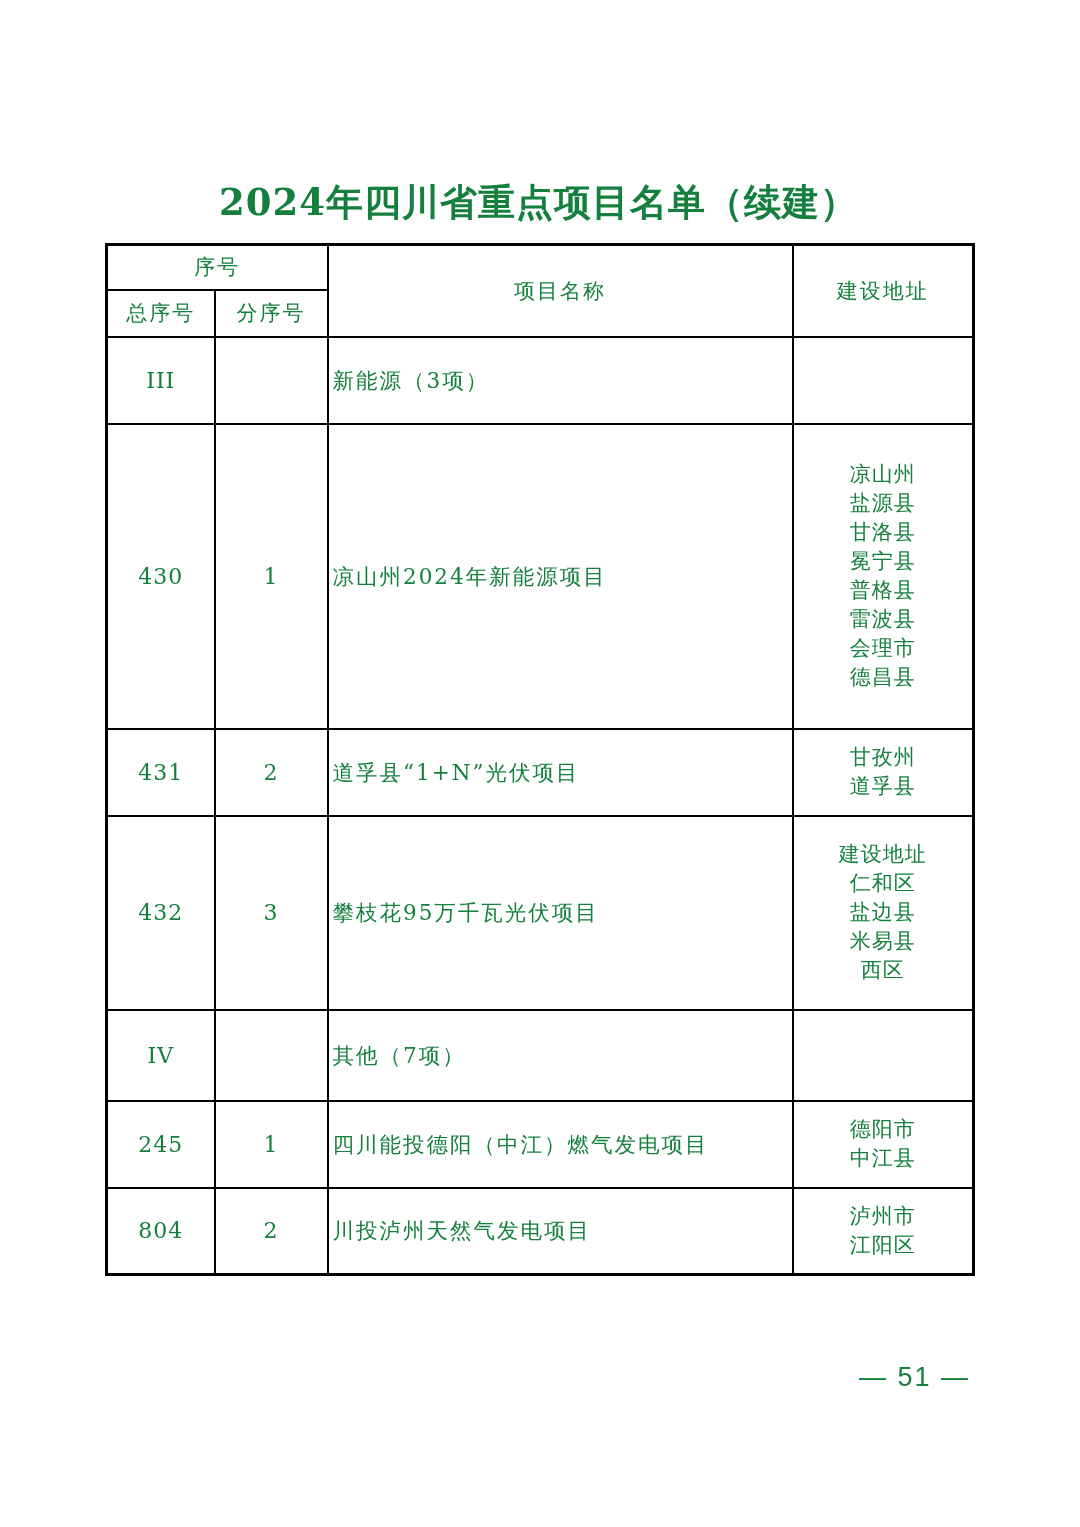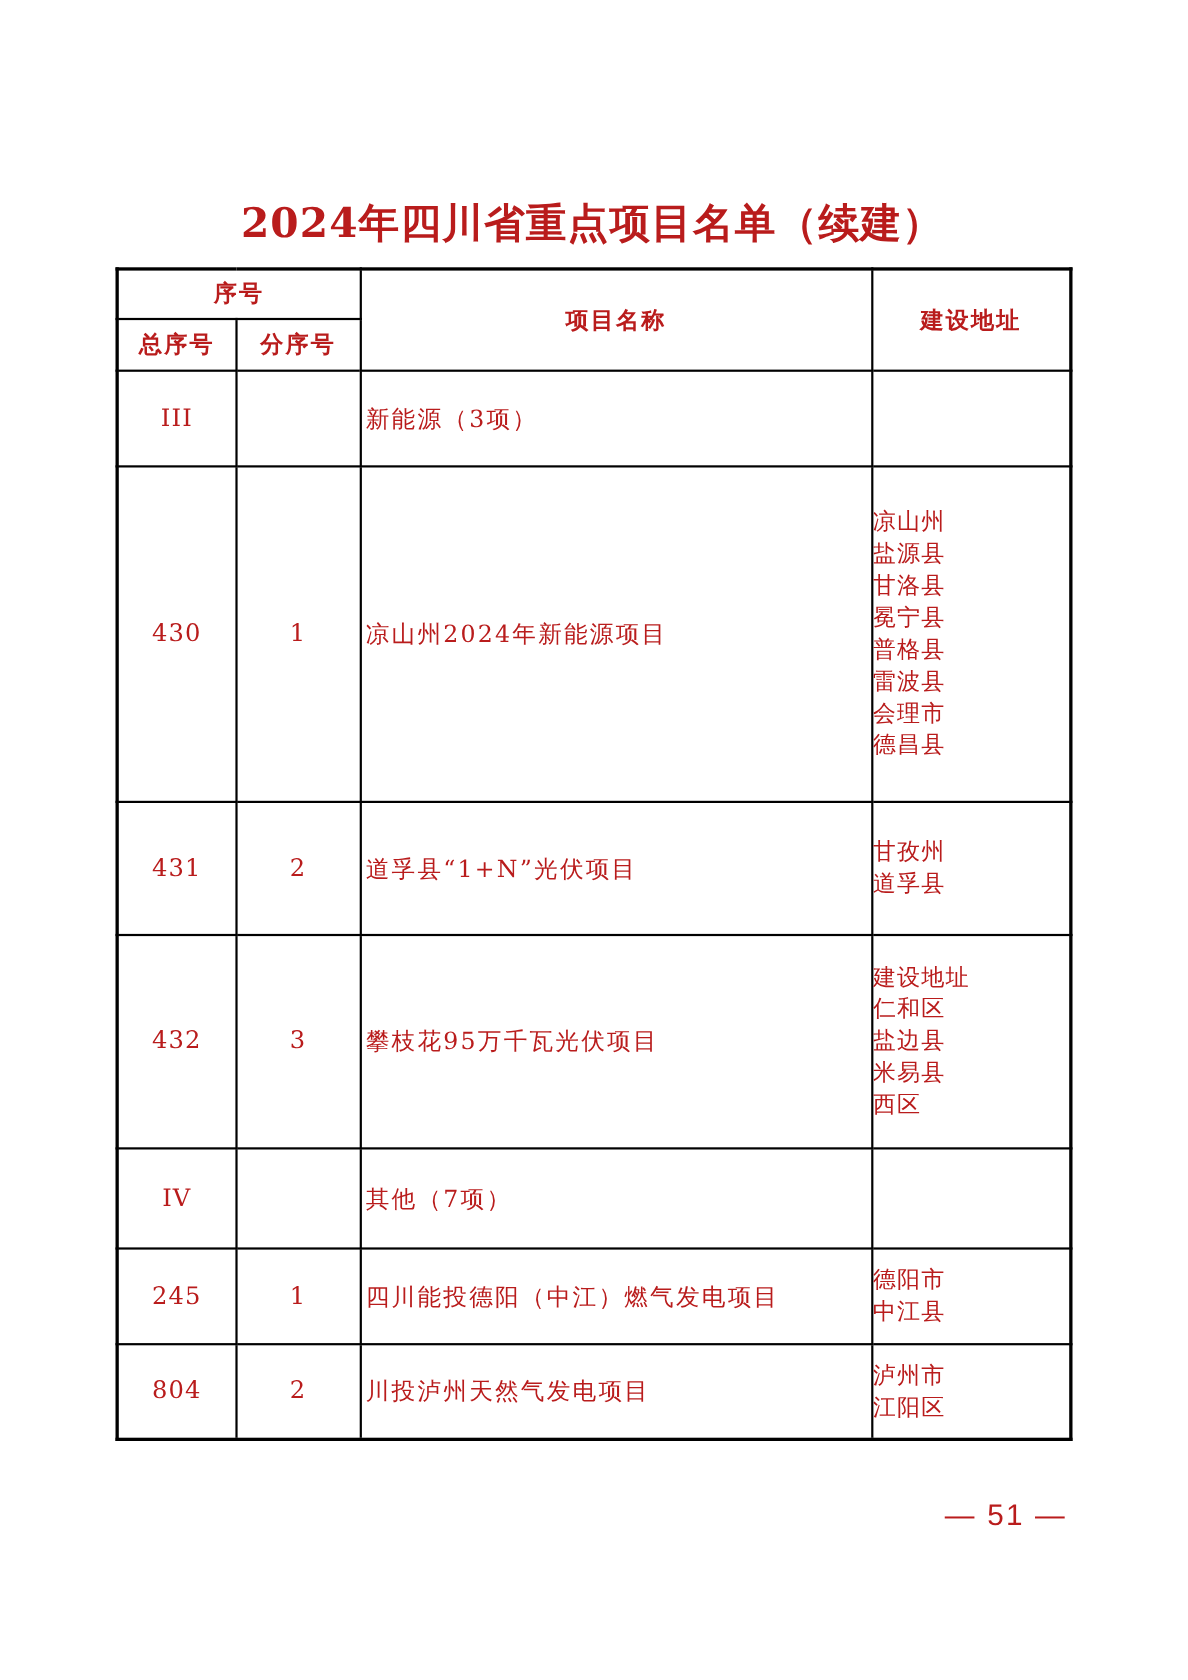--- a/index.html
+++ b/index.html
@@ -5,21 +5,21 @@
   * { margin: 0; padding: 0; box-sizing: border-box; }
   html, body { background: #ffffff; }
   .page {
     position: relative;
     width: 1080px;
     height: 1527px;
     background: #ffffff;
     margin: 0 auto;
     overflow: hidden;
     font-family: "DejaVu Serif", "Liberation Serif", serif;
-    color: #b91c1c;
+    color: #15803d;
   }
   .doc-title {
     position: absolute;
     top: 180px;
     left: 105px;
     width: 867px;
     text-align: center;
     font-family: "DejaVu Serif", "Liberation Serif", serif;
     font-weight: bold;
     font-size: 37px;
@@ -36,21 +36,21 @@
     table-layout: fixed;
     border: 3px solid #000;
   }
   table.projects th, table.projects td {
     border: 2px solid #000;
     vertical-align: middle;
     overflow: hidden;
   }
   table.projects th {
     font-family: "DejaVu Sans", "Liberation Sans", sans-serif;
-    font-weight: bold;
+    font-weight: normal;
     font-size: 21px;
     text-align: center;
     letter-spacing: 2px;
   }
   tr.h1 { height: 45px; }
   tr.h2 { height: 47px; }
   td.c-no, td.c-sub {
     font-size: 22px;
     text-align: center;
     letter-spacing: 1px;
@@ -58,28 +58,28 @@
   }
   td.c-name {
     font-size: 21.5px;
     text-align: left;
     padding-left: 4px;
     letter-spacing: 2px;
     border-radius: 23px;
   }
   td.c-addr {
     font-size: 21px;
-    text-align: left;
+    text-align: center;
     white-space: pre-line;
     line-height: 29px;
     letter-spacing: 1px;
   }
   tr.r0 { height: 87px; }
   tr.r1 { height: 305px; }
-  tr.r2 { height: 121px; }
+  tr.r2 { height: 87px; }
   tr.r3 { height: 194px; }
   tr.r4 { height: 91px; }
   tr.r5 { height: 87px; }
   tr.r6 { height: 87px; }
   .page-number {
     position: absolute;
     top: 1362px;
     right: 110px;
     font-family: Liberation Sans, sans-serif;
     font-size: 27px;

